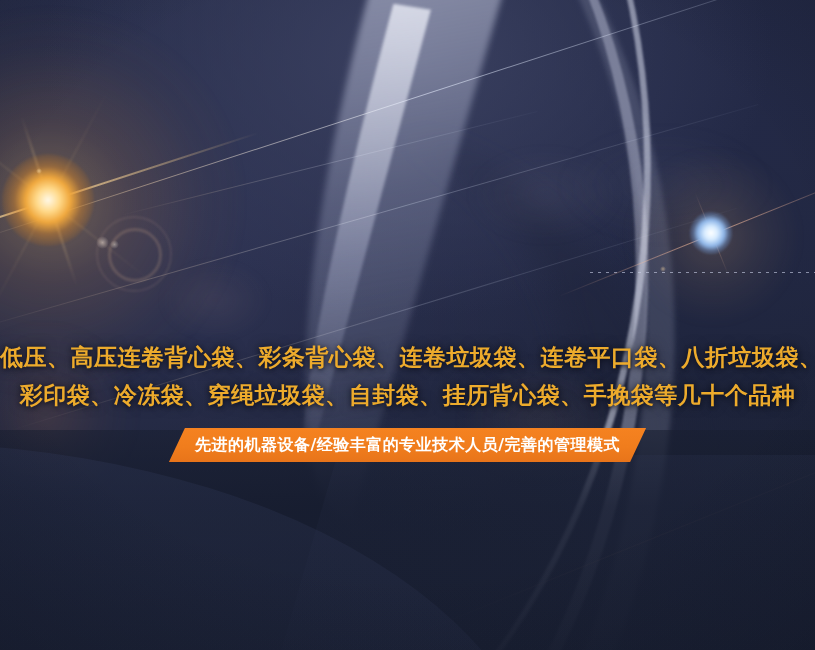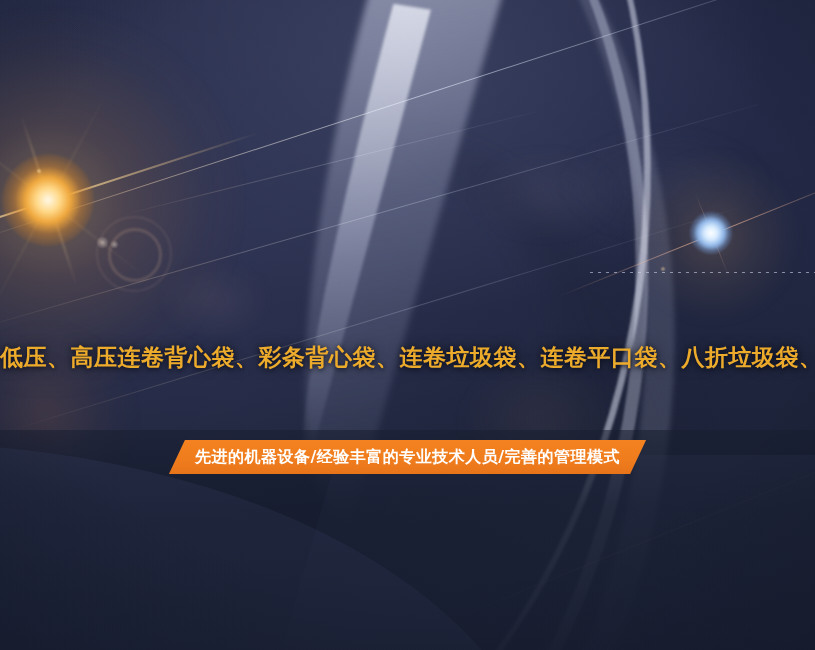--- a/index.html
+++ b/index.html
@@ -239,21 +239,21 @@
     font-weight: 700;
     line-height: 38px;
     letter-spacing: 0.5px;
     text-shadow: 0 1px 4px rgba(10,14,30,0.85), 0 0 12px rgba(0,0,0,0.5);
   }
   .subtitle .line { display: block; white-space: nowrap; }
 
   
   .badge-wrap {
     position: absolute;
-    left: 0; right: 0; top: 440px;
+    left: 0; right: 0; top: 428px;
     display: flex; justify-content: center; text-align: center;
   }
   .badge {
     position: relative;
     height: 34px;
     line-height: 34px;
     padding: 0 26px;
     color: #ffffff;
     font-size: 16px;
     font-weight: 700;
@@ -321,20 +321,21 @@
   <div class="bg-lower-sweep2"></div>
   <div class="bg-vignette"></div>
 
   <div class="content">
 
     <div class="title-rule"></div>
 
 
     <div class="subtitle">
       <span class="line">低压、高压连卷背心袋、彩条背心袋、连卷垃圾袋、连卷平口袋、八折垃圾袋、</span>
+      <span class="line">彩印袋、冷冻袋、穿绳垃圾袋、自封袋、挂历背心袋、手挽袋等几十个品种</span>
     </div>
 
     <div class="badge-wrap">
       <div class="badge">先进的机器设备/经验丰富的专业技术人员/完善的管理模式</div>
     </div>
 
   </div>
 </div>
 
 </body></html>

